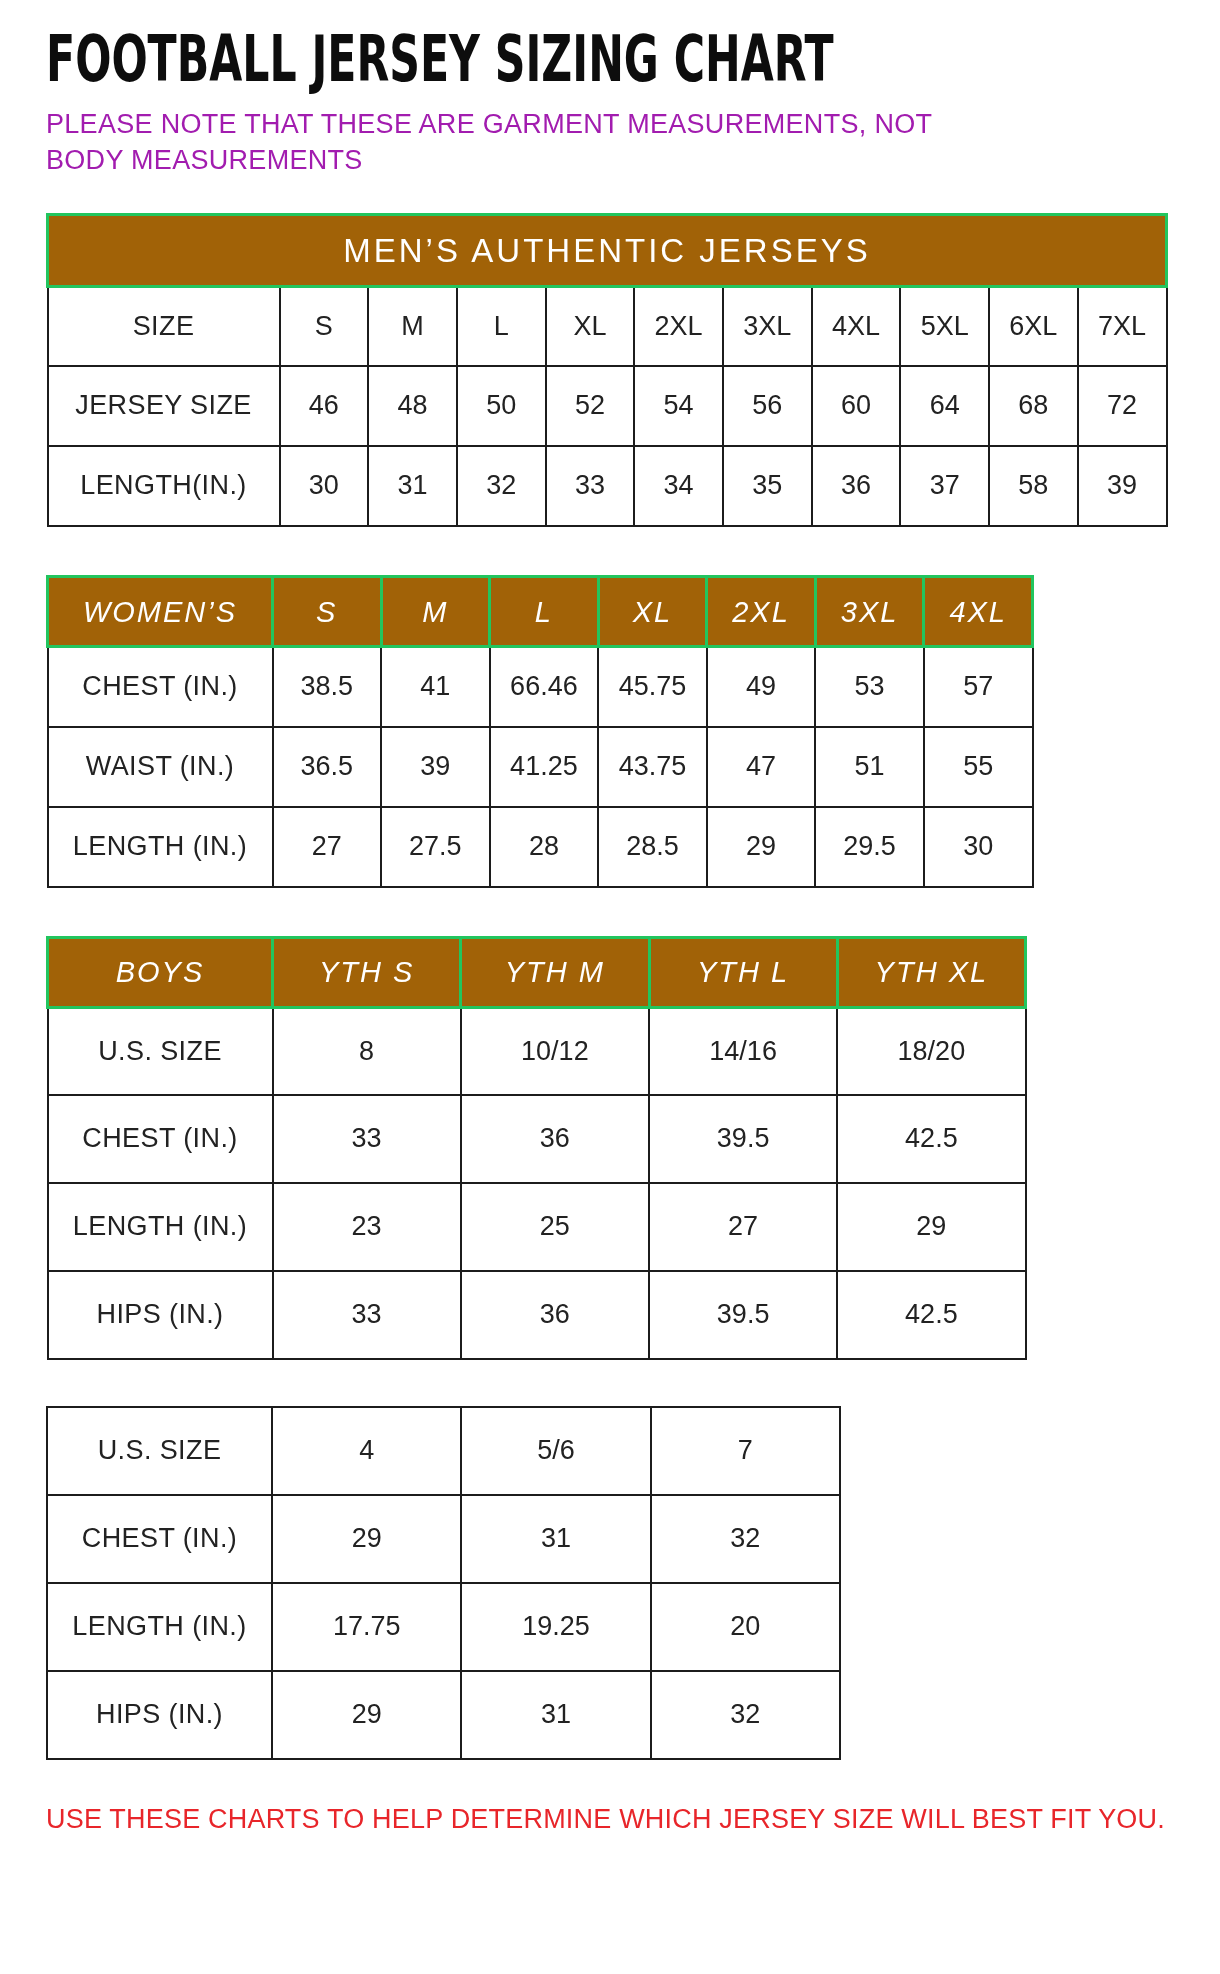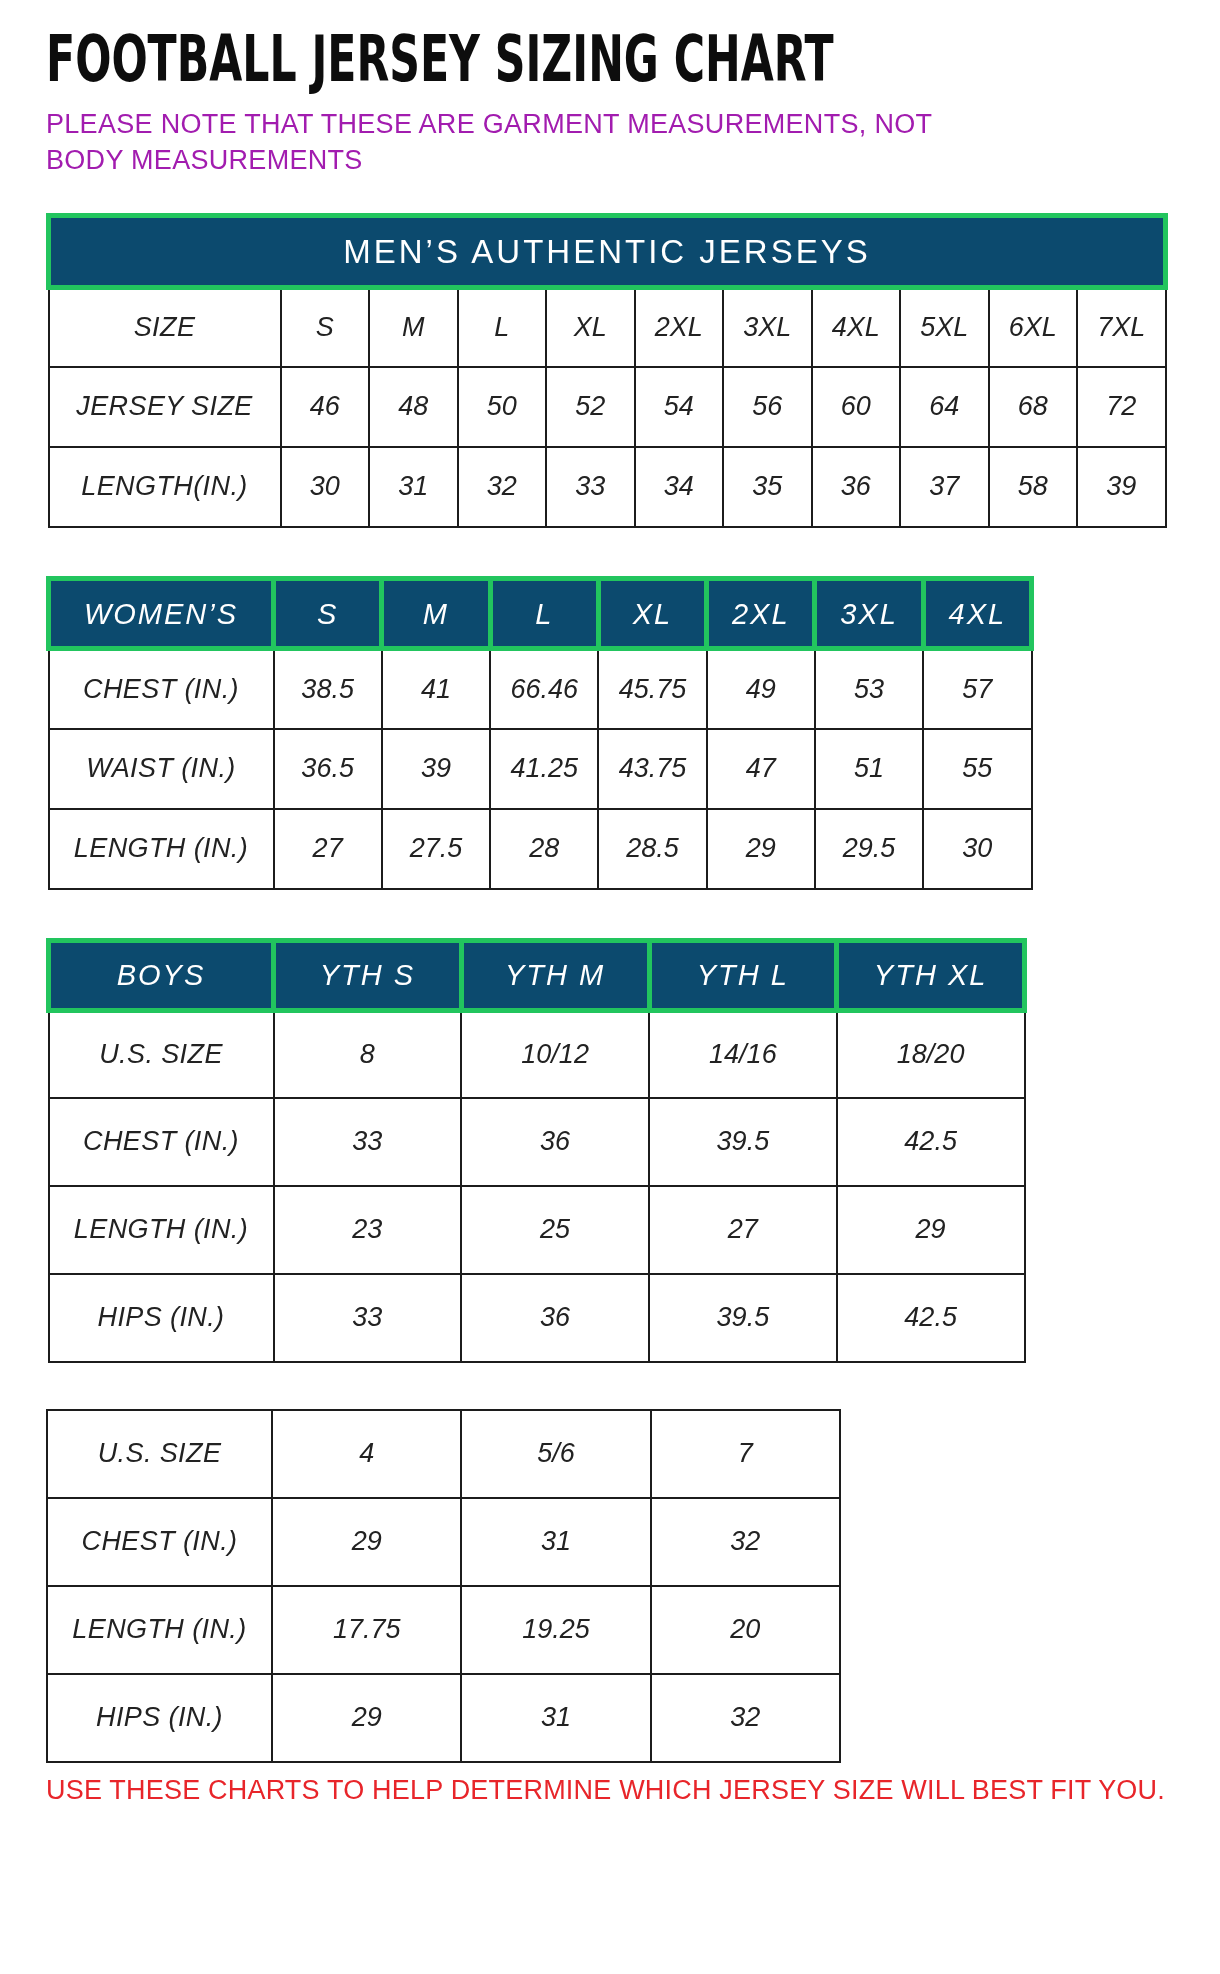--- a/index.html
+++ b/index.html
@@ -36,47 +36,47 @@
     text-align: center;
     vertical-align: middle;
     font-size: 27px;
     font-weight: 400;
     color: #222222;
     border: 2px solid #1c1c1c;
     line-height: 1.25;
     overflow: hidden;
   }
   th.hc {
-    background: #0c4a6e;
+    background: #a16207;
     color: #ffffff;
-    border: 5px solid #22c55e;
+    border: 3px solid #22c55e;
     font-size: 29px;
     font-weight: 400;
     letter-spacing: 2px;
   }
   th.caption { font-size: 33px; letter-spacing: 3px; }
 
   .tbl { margin-top: 48px; }
   .tbl.mens { margin-top: 34px; width: 1122px; }
   .tbl.womens { width: 988px; }
   .tbl.boys { width: 981px; }
   .tbl.preschool { margin-top: 46px; width: 795px; }
 
   tr.caprow { height: 72px; }
   tr.hdr { height: 70px; font-style: italic; }
-  tr.body { height: 80px; font-style: italic; }
+  tr.body { height: 80px; }
   .boys tr.body, .preschool tr.body { height: 88px; }
 
   td.lbl { letter-spacing: 0.4px; }
   .lbl .wrap { display: inline-block; max-width: 142px; }
 
   .footer {
     color: #e8252a;
     font-size: 27px;
-    margin-top: 12px;
+    margin-top: 44px;
     letter-spacing: 0.2px;
     white-space: nowrap;
   }
 </style>
 </head>
 <body>
 
 <div class="page">
 
   <h1 class="page-title">FOOTBALL JERSEY SIZING CHART</h1>

